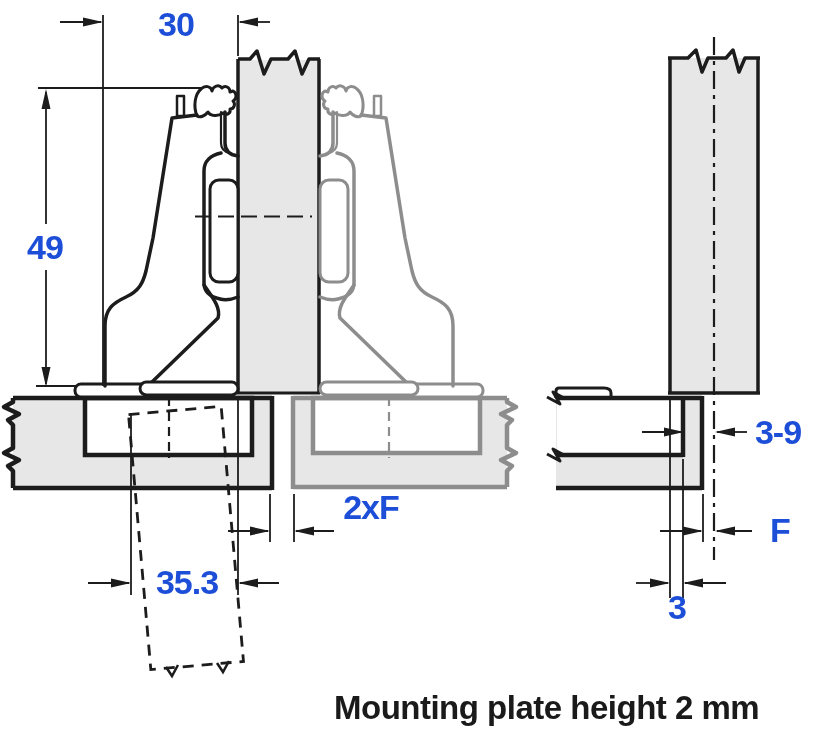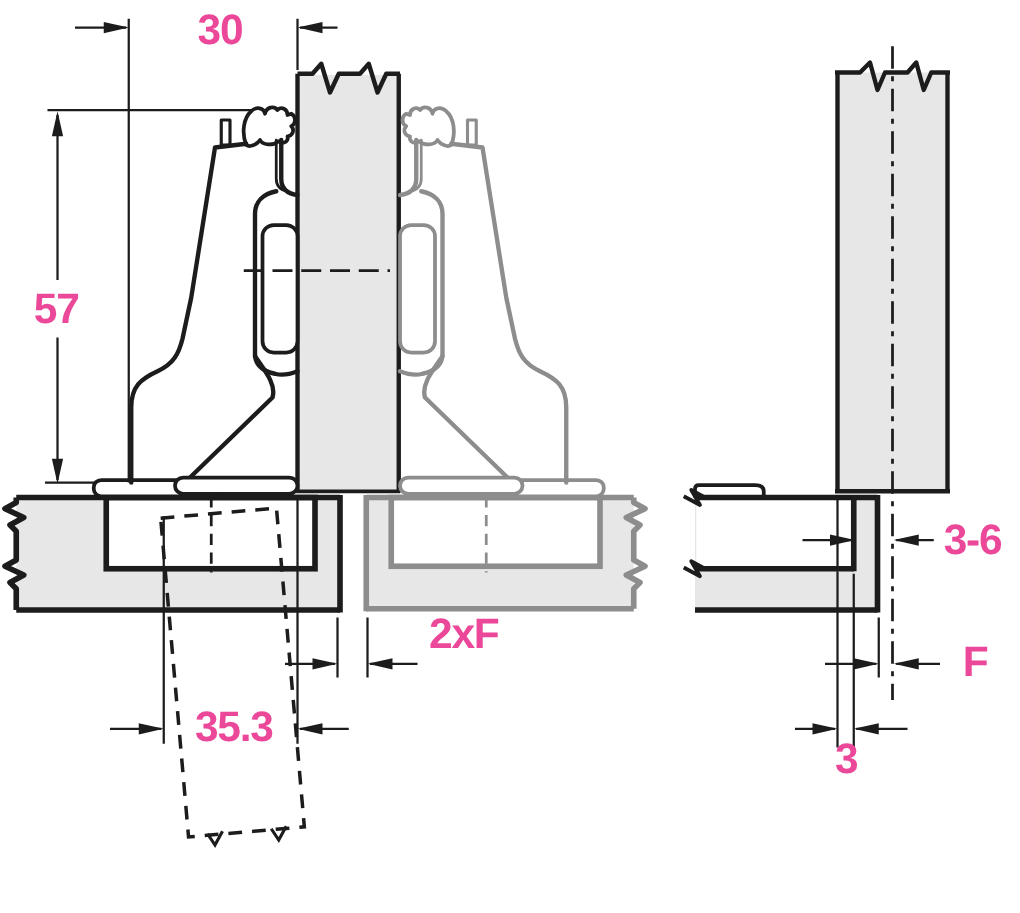--- a/index.html
+++ b/index.html
@@ -6,21 +6,21 @@
   body{width:816px;height:730px;position:relative;overflow:hidden;
        font-family:"Liberation Sans", sans-serif;}
   #canvas{position:absolute;left:0;top:0;width:816px;height:730px;}
   svg{position:absolute;left:0;top:0;}
   .dim-label{
     position:absolute;
     transform:translate(-50%,-50%);
     font-weight:bold;
     font-size:34px;
     letter-spacing:-1px;
-    color:#ec4899;
+    color:#1d4ed8;
     white-space:nowrap;
     line-height:1;
   }
   .caption{
     position:absolute;
     left:334px;top:691px;
     font-weight:bold;
     font-size:33px;
     letter-spacing:-0.5px;
     color:#1a1a1a;
@@ -178,21 +178,22 @@
       <line x1="683" y1="459" x2="683" y2="598" stroke-width="1.8"></line>
       <line x1="636" y1="583" x2="668" y2="583" stroke-width="1.8"></line>
       <path d="M 670,583 l -20,-4.5 v 9 z" fill="#1c1c1c" stroke="none"></path>
       <line x1="685" y1="583" x2="726" y2="583" stroke-width="1.8"></line>
       <path d="M 683,583 l 20,-4.5 v 9 z" fill="#1c1c1c" stroke="none"></path>
     </g>
   </g>
 </svg>
 
 <div class="dim-label" style="left:176px;top:24px">30</div>
-<div class="dim-label" style="left:45px;top:247px">57</div>
+<div class="dim-label" style="left:45px;top:247px">49</div>
 <div class="dim-label" style="left:187px;top:582px">35.3</div>
 <div class="dim-label" style="left:371px;top:507px">2xF</div>
-<div class="dim-label" style="left:778px;top:432px">3-6</div>
+<div class="dim-label" style="left:778px;top:432px">3-9</div>
 <div class="dim-label" style="left:780px;top:530px">F</div>
 <div class="dim-label" style="left:677px;top:607px">3</div>
 
+<div class="caption">Mounting plate height 2 mm</div>
 
 </div>
 
 </body></html>

